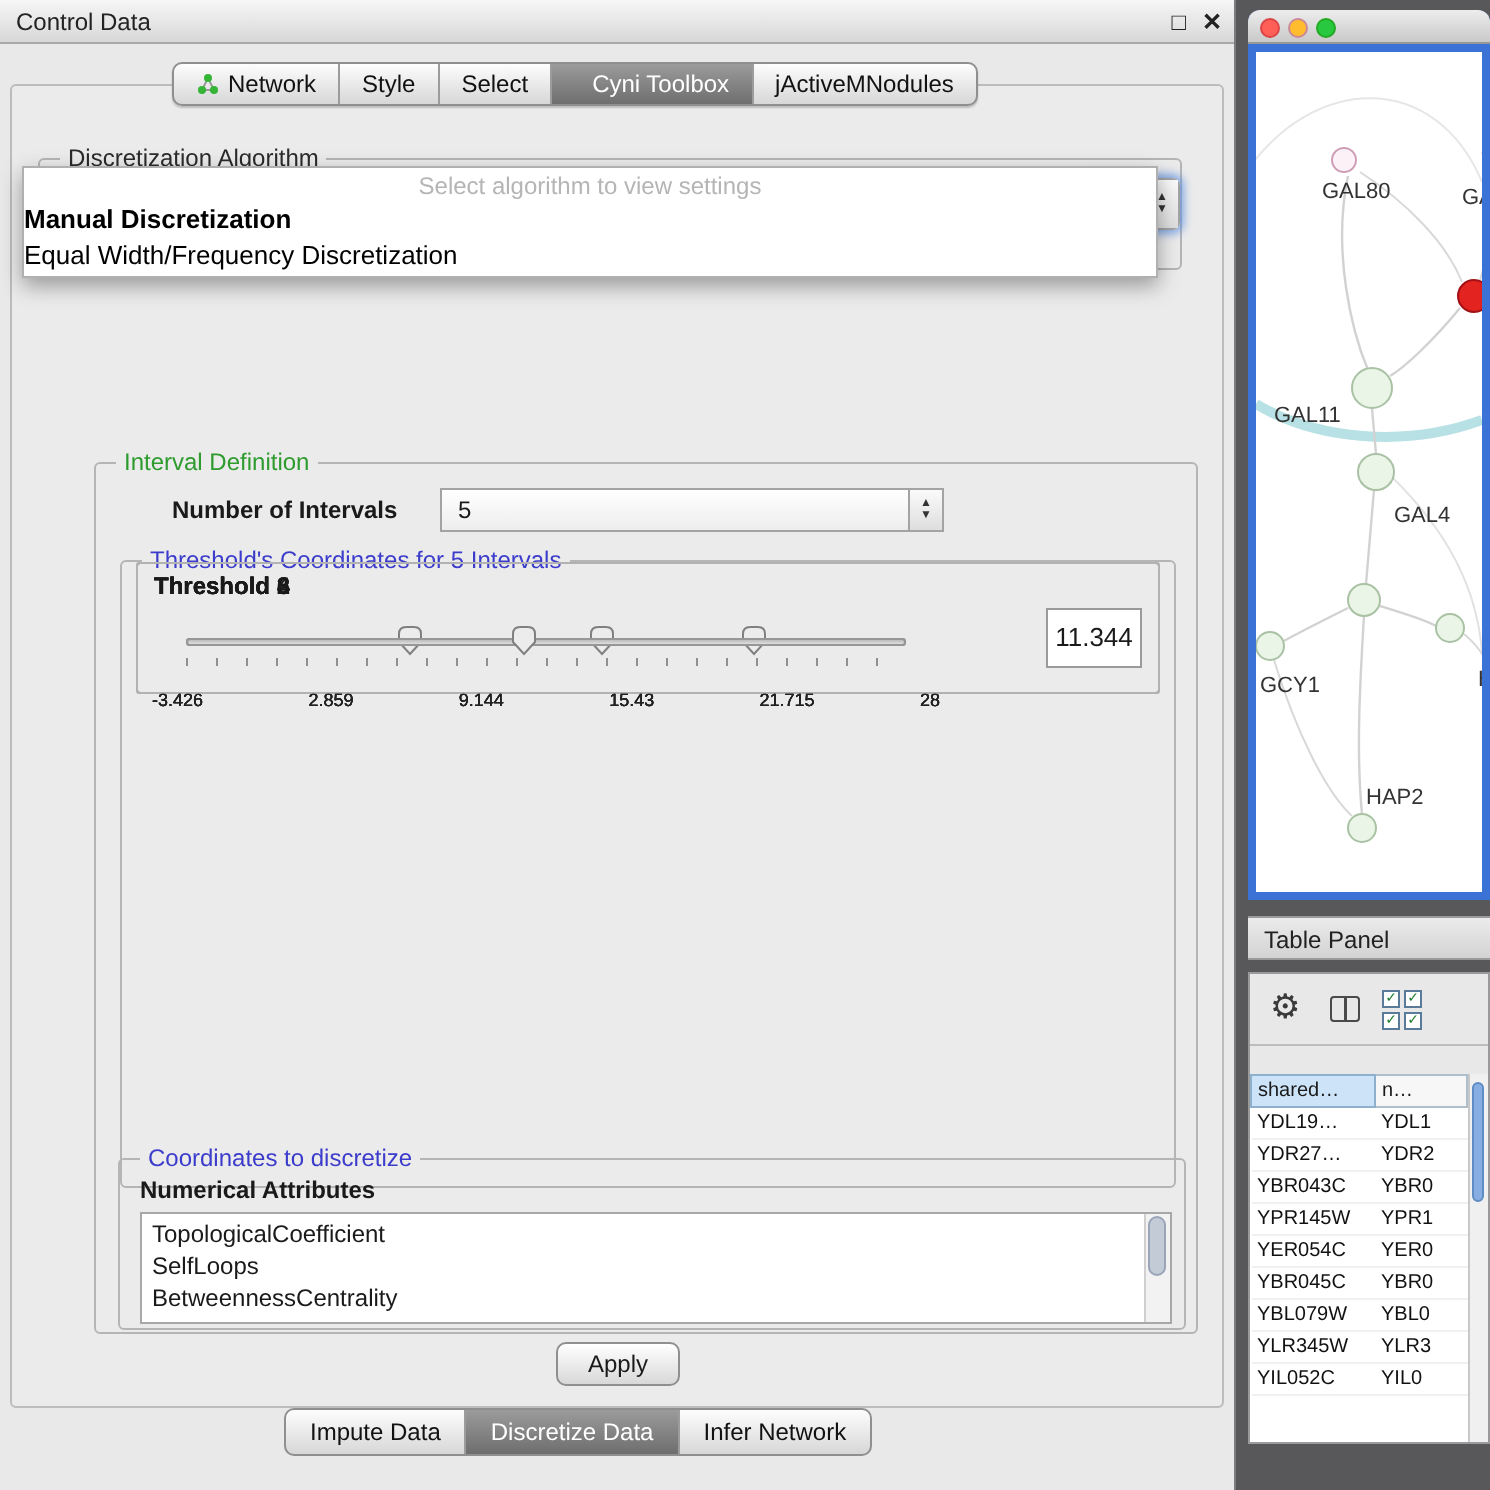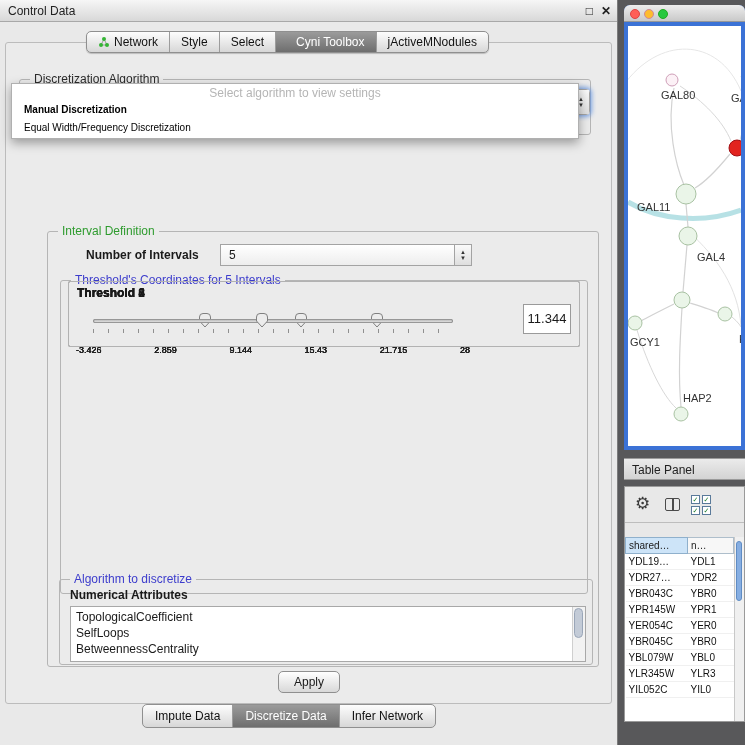--- a/index.html
+++ b/index.html
@@ -22,21 +22,21 @@
   .tab-icon.show { display:inline-flex; }
   .frame { position:absolute; left:5px; top:42px; width:607px; height:662px; border:1px solid #bcbcbc; border-radius:3px; background:#ebebeb; }
   .group { position:absolute; border:1px solid #b5b5b5; border-radius:3px; }
   .legend { position:absolute; top:-8px; left:10px; background:#ebebeb; padding:0 4px; font-size:12px; color:#2b2b2b; white-space:nowrap; }
   .legend.green { color:#2e9b2e; }
   .legend.blue { color:#3c3ccc; }
   .disc-group { left:13px; top:36px; width:572px; height:56px; }
   .focus-combo { position:absolute; left:538px; top:46px; width:46px; height:26px; z-index:4; background:#f4f4f4; border:1px solid #7d9fd4; border-radius:4px; box-shadow:0 0 4px 2px rgba(95,145,225,.75); }
   .popup { position:absolute; left:5px; top:40px; width:568px; height:56px; z-index:6; background:#fff; border:1px solid #b0b0b0; box-shadow:0 4px 10px rgba(0,0,0,.35); }
   .popup-hint { text-align:center; color:#b5b5b5; font-size:12px; padding-top:2px; line-height:15px; }
-  .popup-opt { font-size:10px; line-height:18px; padding-left:12px; color:#000; }
+  .popup-opt { font-size:13px; line-height:18px; padding-left:0; color:#000; }
   .popup-opt.bold { font-weight:bold; }
   .tabledata-group { left:13px; top:104px; width:572px; height:40px; }
   .combo { position:absolute; background:linear-gradient(#ffffff,#ededed); border:1px solid #a3a3a3; }
   .combo .combo-value { position:absolute; left:8px; top:0; right:20px; font-size:12px; line-height:21px; overflow:hidden; white-space:nowrap; }
   .stepper { position:absolute; right:0; top:0; bottom:0; width:17px; border-left:1px solid #a3a3a3; display:flex; flex-direction:column; align-items:center; justify-content:center; background:linear-gradient(#fafafa,#dedede); }
   .stepper span { font-size:6px; line-height:6px; color:#333; }
   .td-combo { left:8px; right:8px; top:10px; height:23px; }
   .interval-group { left:41px; top:156px; width:552px; height:436px;margin-top:32px; }
   .ni-label { position:absolute; left:38px; top:16px; font-size:12px; font-weight:bold; }
   .ni-combo { left:172px; top:12px; width:252px; height:22px; }
@@ -249,21 +249,21 @@
                 <span>21.715</span>
                 <span>28</span>
               </div>
             </div>
           </div>
 
       </div>
     </div>
 
     <div class="group attr-group">
-      <span class="legend blue">Algorithm to discretize</span>
+      <span class="legend blue">Coordinates to discretize</span>
       <span class="attr-subtitle">Numerical Attributes</span>
       <div class="attr-list">
         <ul>
 
             <li>TopologicalCoefficient</li>
 
             <li>SelfLoops</li>
 
             <li>BetweennessCentrality</li>
 

